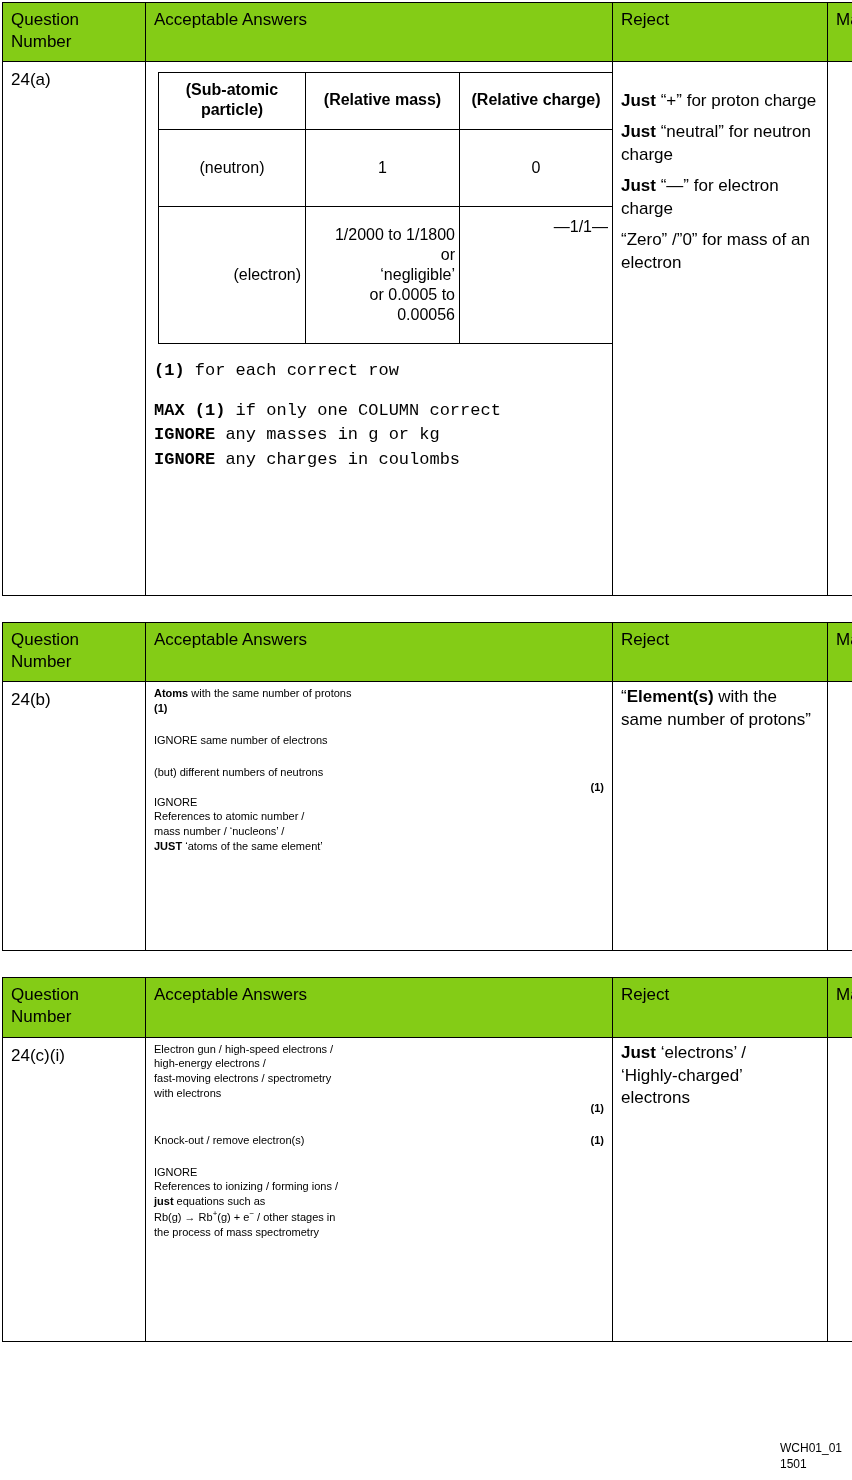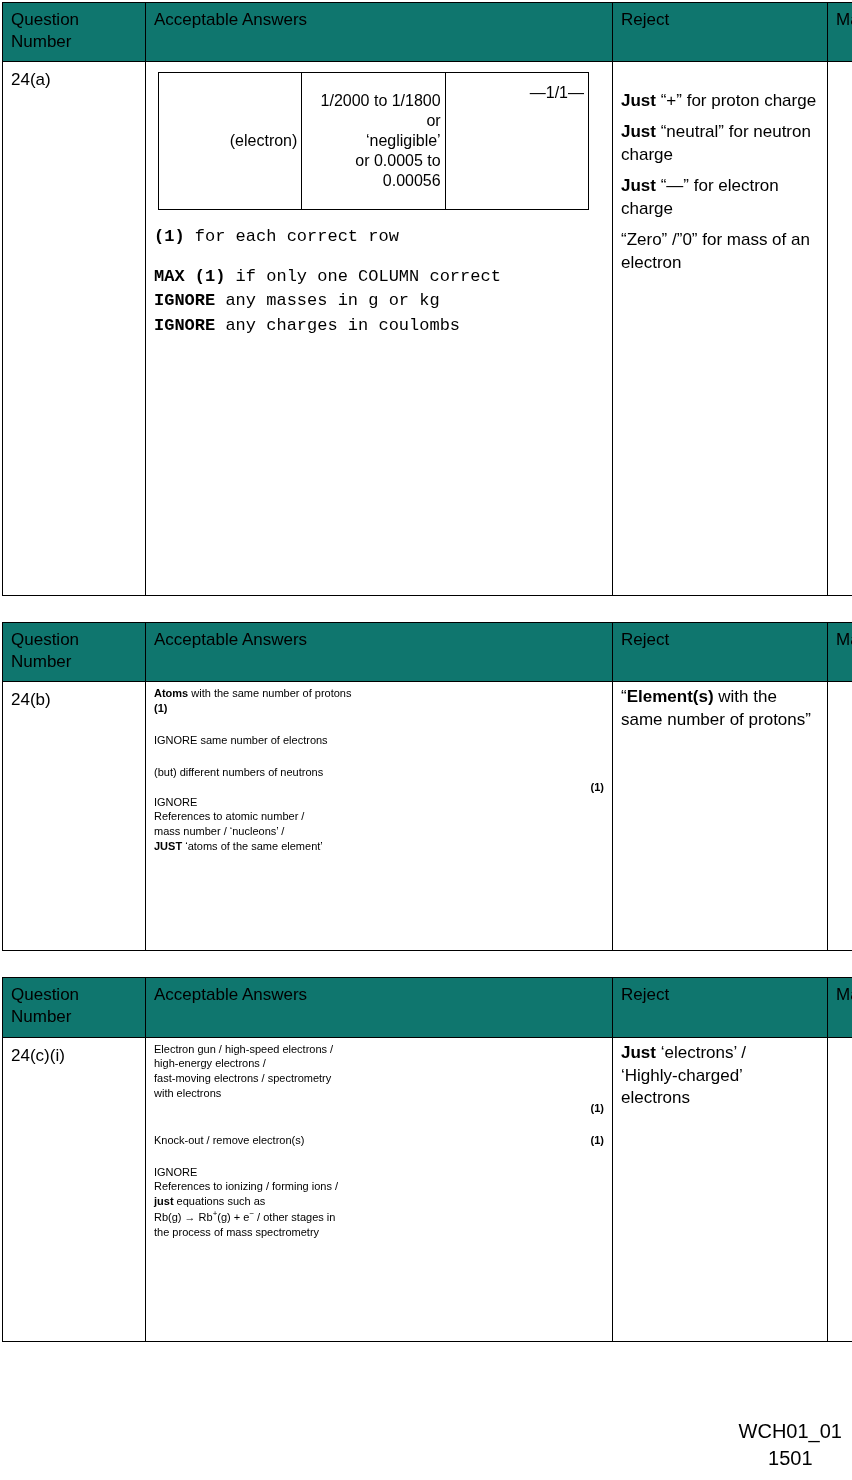--- a/index.html
+++ b/index.html
@@ -34,21 +34,21 @@
   table.mark-table th {
     border: 1px solid #000;
     vertical-align: top;
     padding: 4px 8px 6px 8px;
     font-size: 17px;
     line-height: 1.30;
     font-weight: normal;
     text-align: left;
   }
   table.mark-table thead th {
-    background: #0f766e;
+    background: #84cc16;
     font-weight: normal;
     font-size: 17px;
     padding: 6px 8px 8px 8px;
   }
   .col-qn   { width: 126px; }
   .col-ans  { width: 450px; }
   .col-rej  { width: 198px; }
   .col-mark { width: 72px; }
 
   .qn-cell {
@@ -103,22 +103,22 @@
   .rejblock p.spaced { margin-top: 8px; }
 
   .cell-tall-a { height: 520px; }
   .cell-tall-b { height: 255px; }
   .cell-tall-c { height: 290px; }
 
   .footer {
     position: absolute;
     right: 10px;
     bottom: 8px;
-    text-align: center;
-    font-size: 20px;
+    text-align: left;
+    font-size: 12px;
     line-height: 1.35;
   }
   sup { font-size: 0.72em; vertical-align: super; }
 </style>
 </head>
 <body>
 
 <div class="page">
 
   <table class="mark-table">
@@ -130,20 +130,30 @@
         <th class="col-mark hdr-mark">Mark</th>
       </tr>
     </thead>
     <tbody>
       <tr>
         <td class="qn-cell cell-tall-a">24(a)</td>
         <td class="col-ans">
           <div class="inner-wrap">
             <table class="inner-table">
               <tbody>
+                  <tr class="hrow">
+                <td class="ic1">(Sub-atomic particle)</td>
+                <td class="ic2">(Relative mass)</td>
+                <td class="ic3">(Relative charge)</td>
+              </tr>
+              <tr class="r-neutron">
+                <td>(neutron)</td>
+                <td>1</td>
+                <td>0</td>
+              </tr>
               <tr class="r-electron">
                 <td>(electron)</td>
                 <td style="white-space:pre-line; vertical-align:middle;">1/2000 to 1/1800
 or
 ‘negligible’
 or 0.0005 to 0.00056</td>
                 <td style="vertical-align:top; padding-top:10px;">—1/1—</td>
               </tr>
             </tbody>
               </table>

